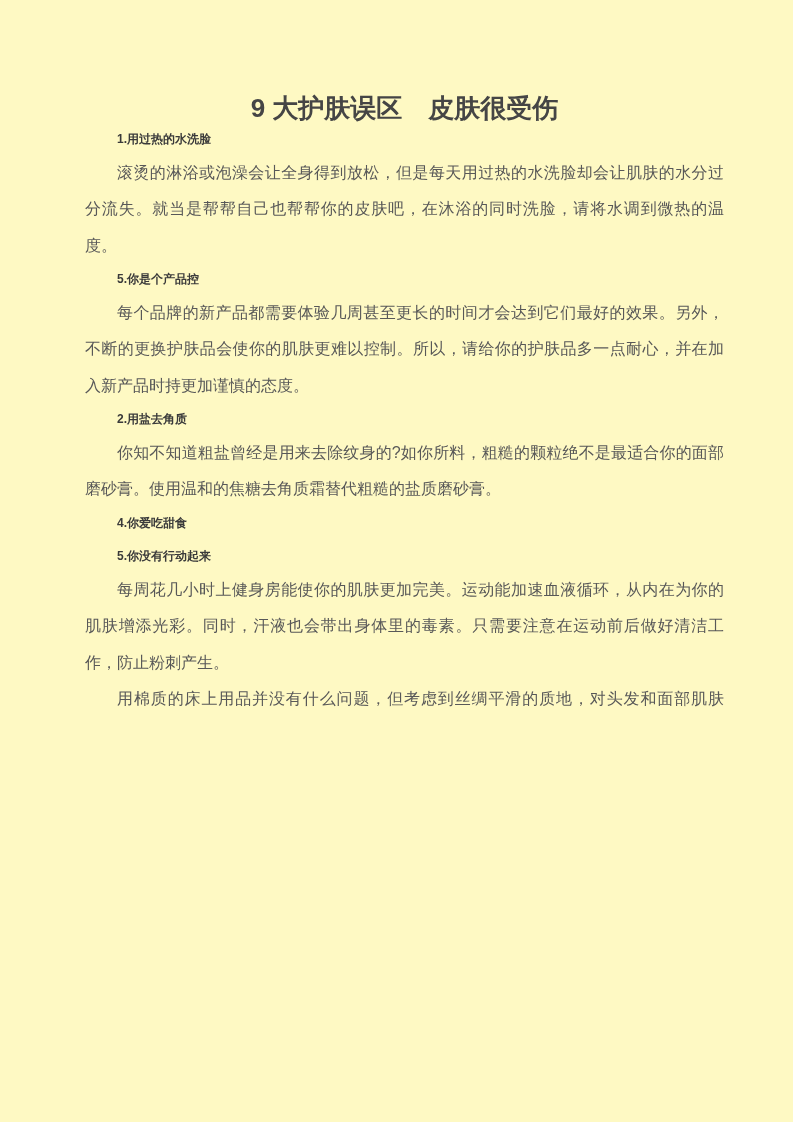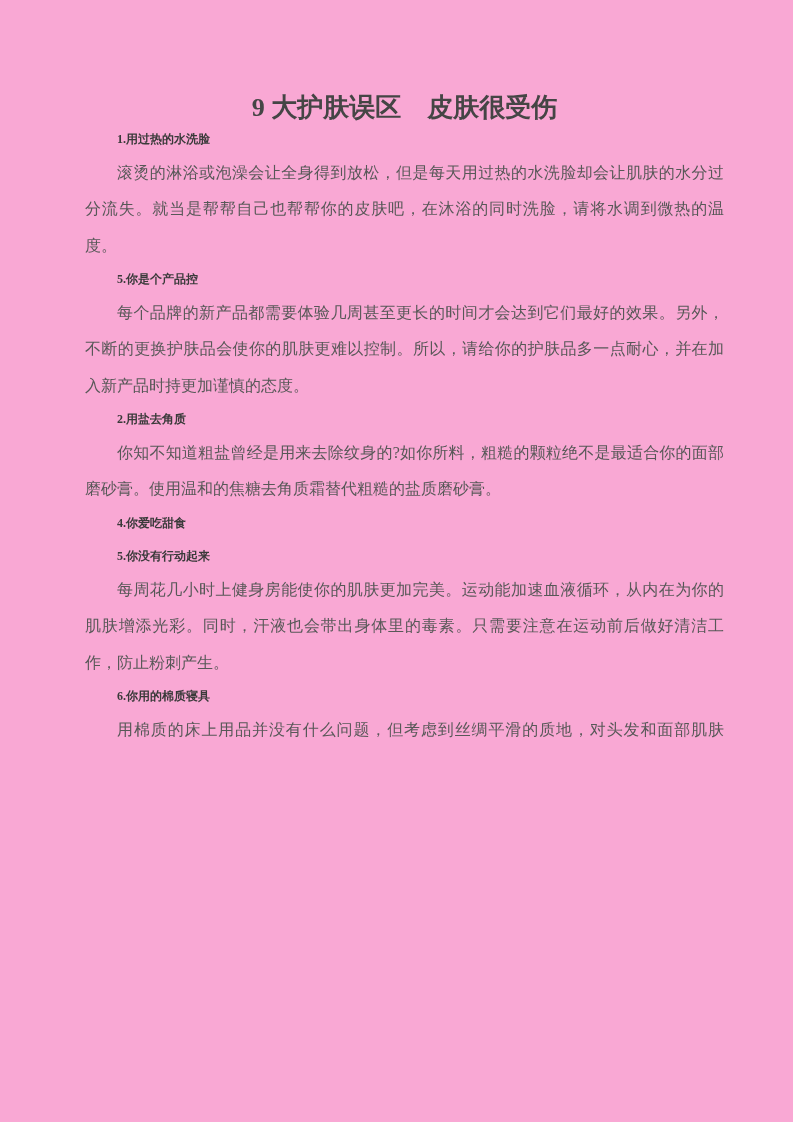--- a/index.html
+++ b/index.html
@@ -4,23 +4,23 @@
 <style>
   html, body {
     margin: 0;
     padding: 0;
     background: #ffffff;
   }
   .page {
     position: relative;
     width: 793px;
     height: 1122px;
-    background: #f9a8d4;
+    background: #fef9c3;
     overflow: hidden;
-    font-family: Liberation Serif, serif;
+    font-family: Liberation Sans, sans-serif;
   }
   .content {
     position: absolute;
     left: 85px;
     top: 0;
     width: 639px;
   }
   .doc-title {
     margin: 92px 0 0 0;
     font-size: 26px;
@@ -69,17 +69,16 @@
     <p class="para">每个品牌的新产品都需要体验几周甚至更长的时间才会达到它们最好的效果。另外，不断的更换护肤品会使你的肌肤更难以控制。所以，请给你的护肤品多一点耐心，并在加入新产品时持更加谨慎的态度。</p>
 
     <h2 class="sec-heading">2.用盐去角质</h2>
     <p class="para">你知不知道粗盐曾经是用来去除纹身的?如你所料，粗糙的颗粒绝不是最适合你的面部磨砂膏。使用温和的焦糖去角质霜替代粗糙的盐质磨砂膏。</p>
 
     <h2 class="sec-heading">4.你爱吃甜食</h2>
 
     <h2 class="sec-heading">5.你没有行动起来</h2>
     <p class="para">每周花几小时上健身房能使你的肌肤更加完美。运动能加速血液循环，从内在为你的肌肤增添光彩。同时，汗液也会带出身体里的毒素。只需要注意在运动前后做好清洁工作，防止粉刺产生。</p>
 
-    <h2 class="sec-heading">6.你用的棉质寝具</h2>
     <p class="para fill-last">用棉质的床上用品并没有什么问题，但考虑到丝绸平滑的质地，对头发和面部肌肤</p>
 
   </div>
 </div>
 
 </body></html>

